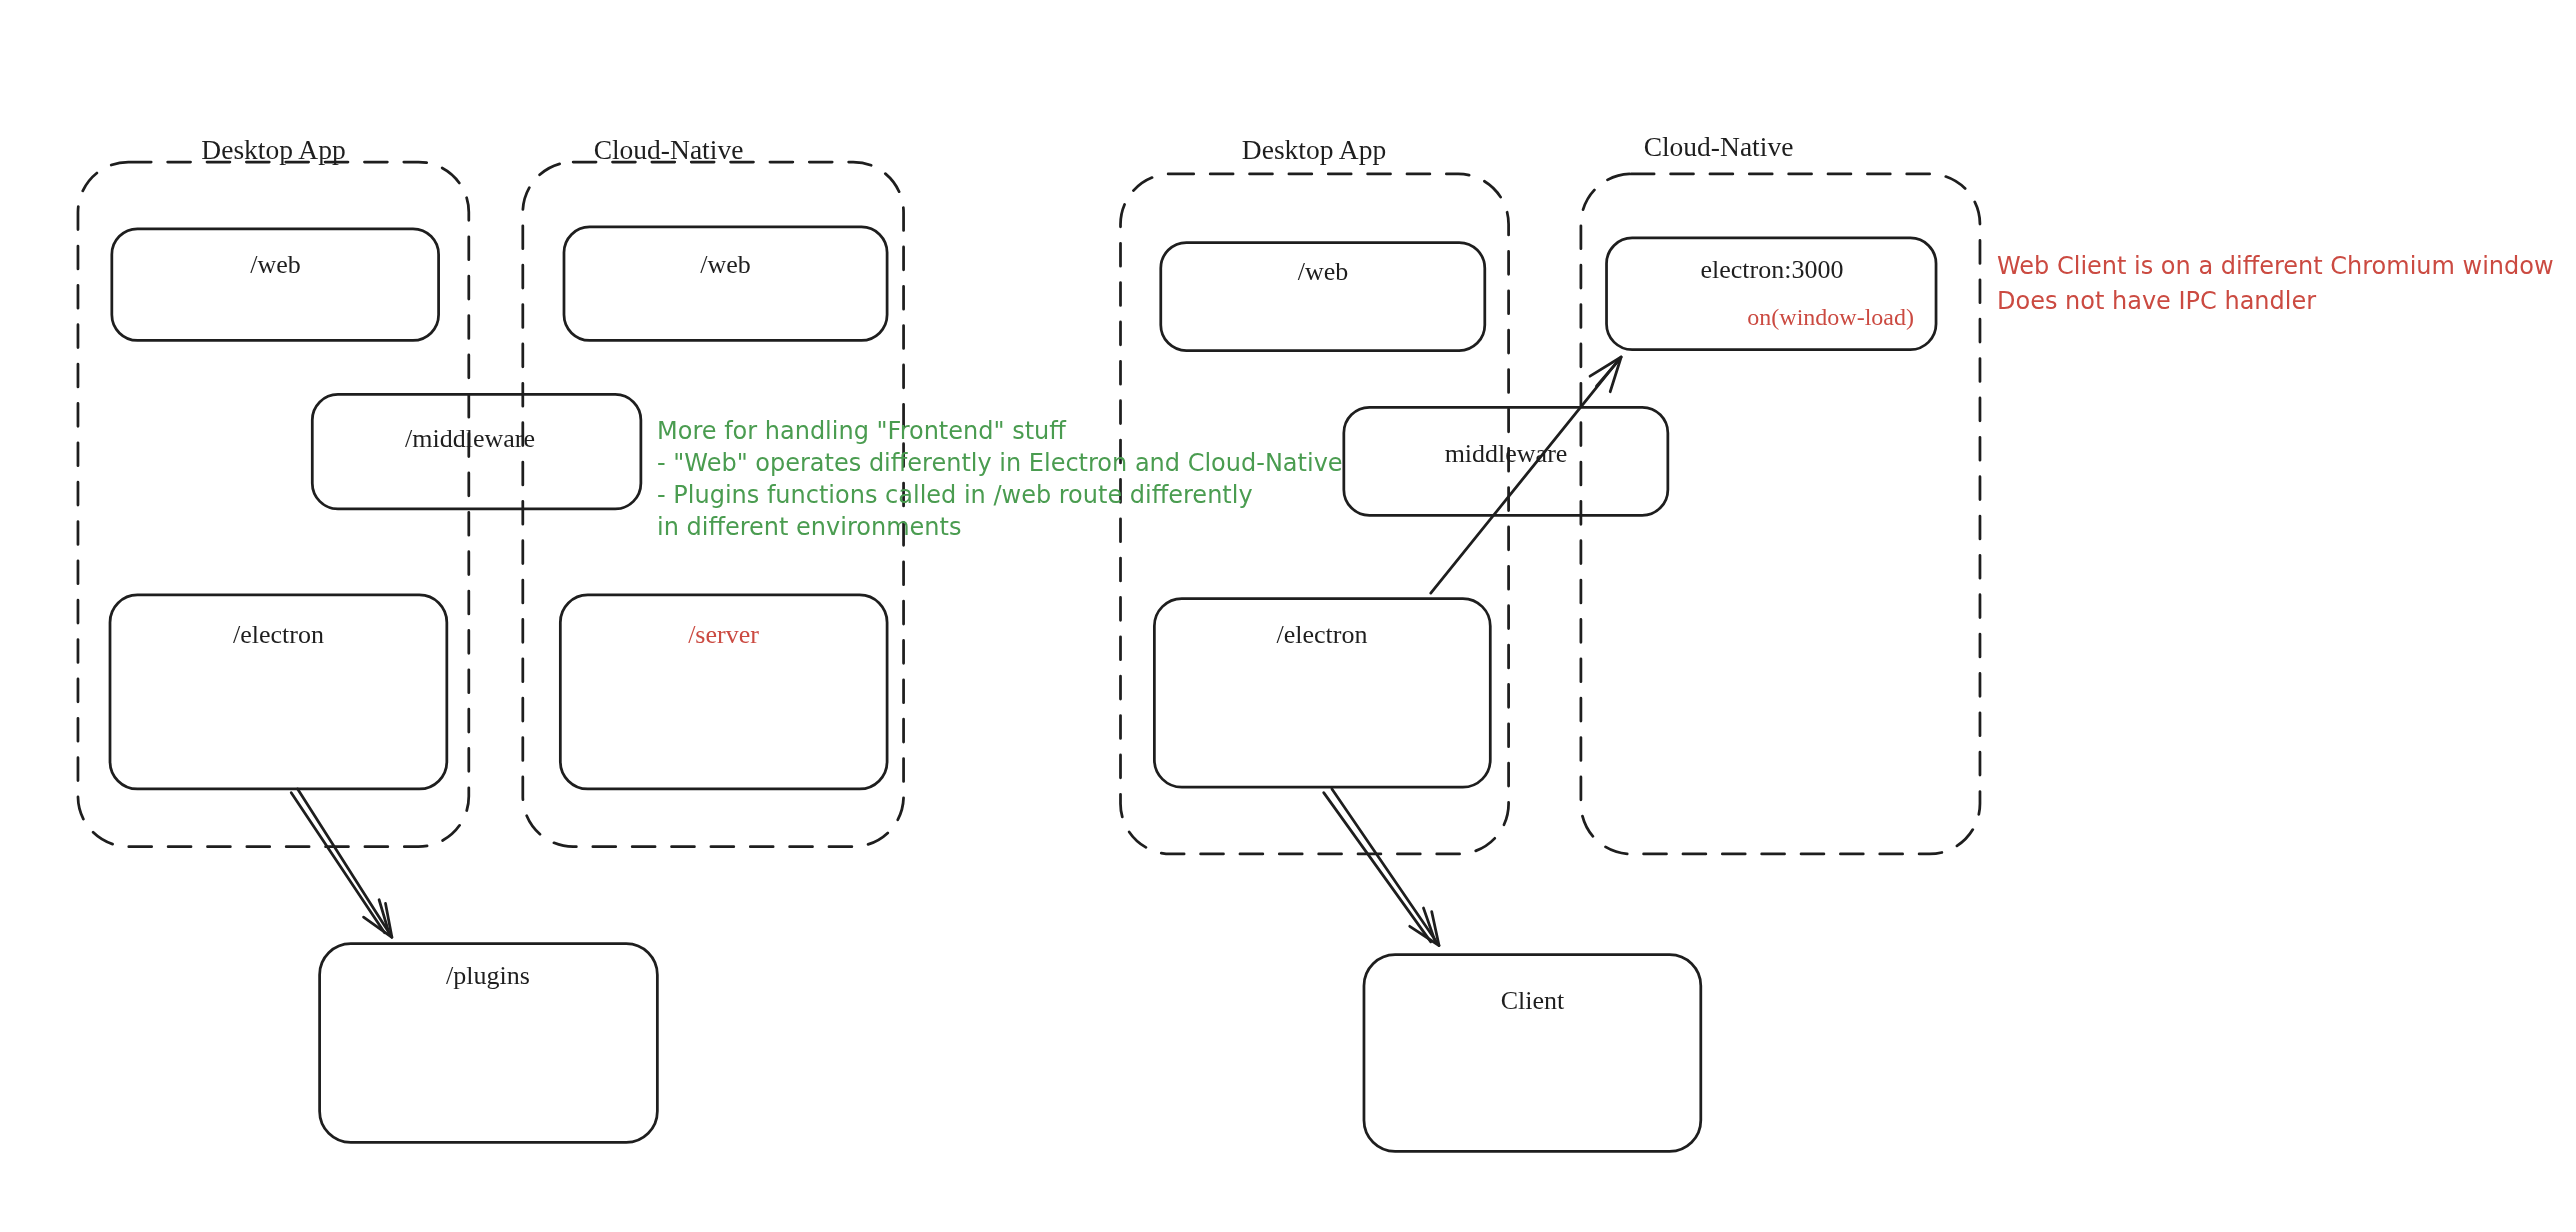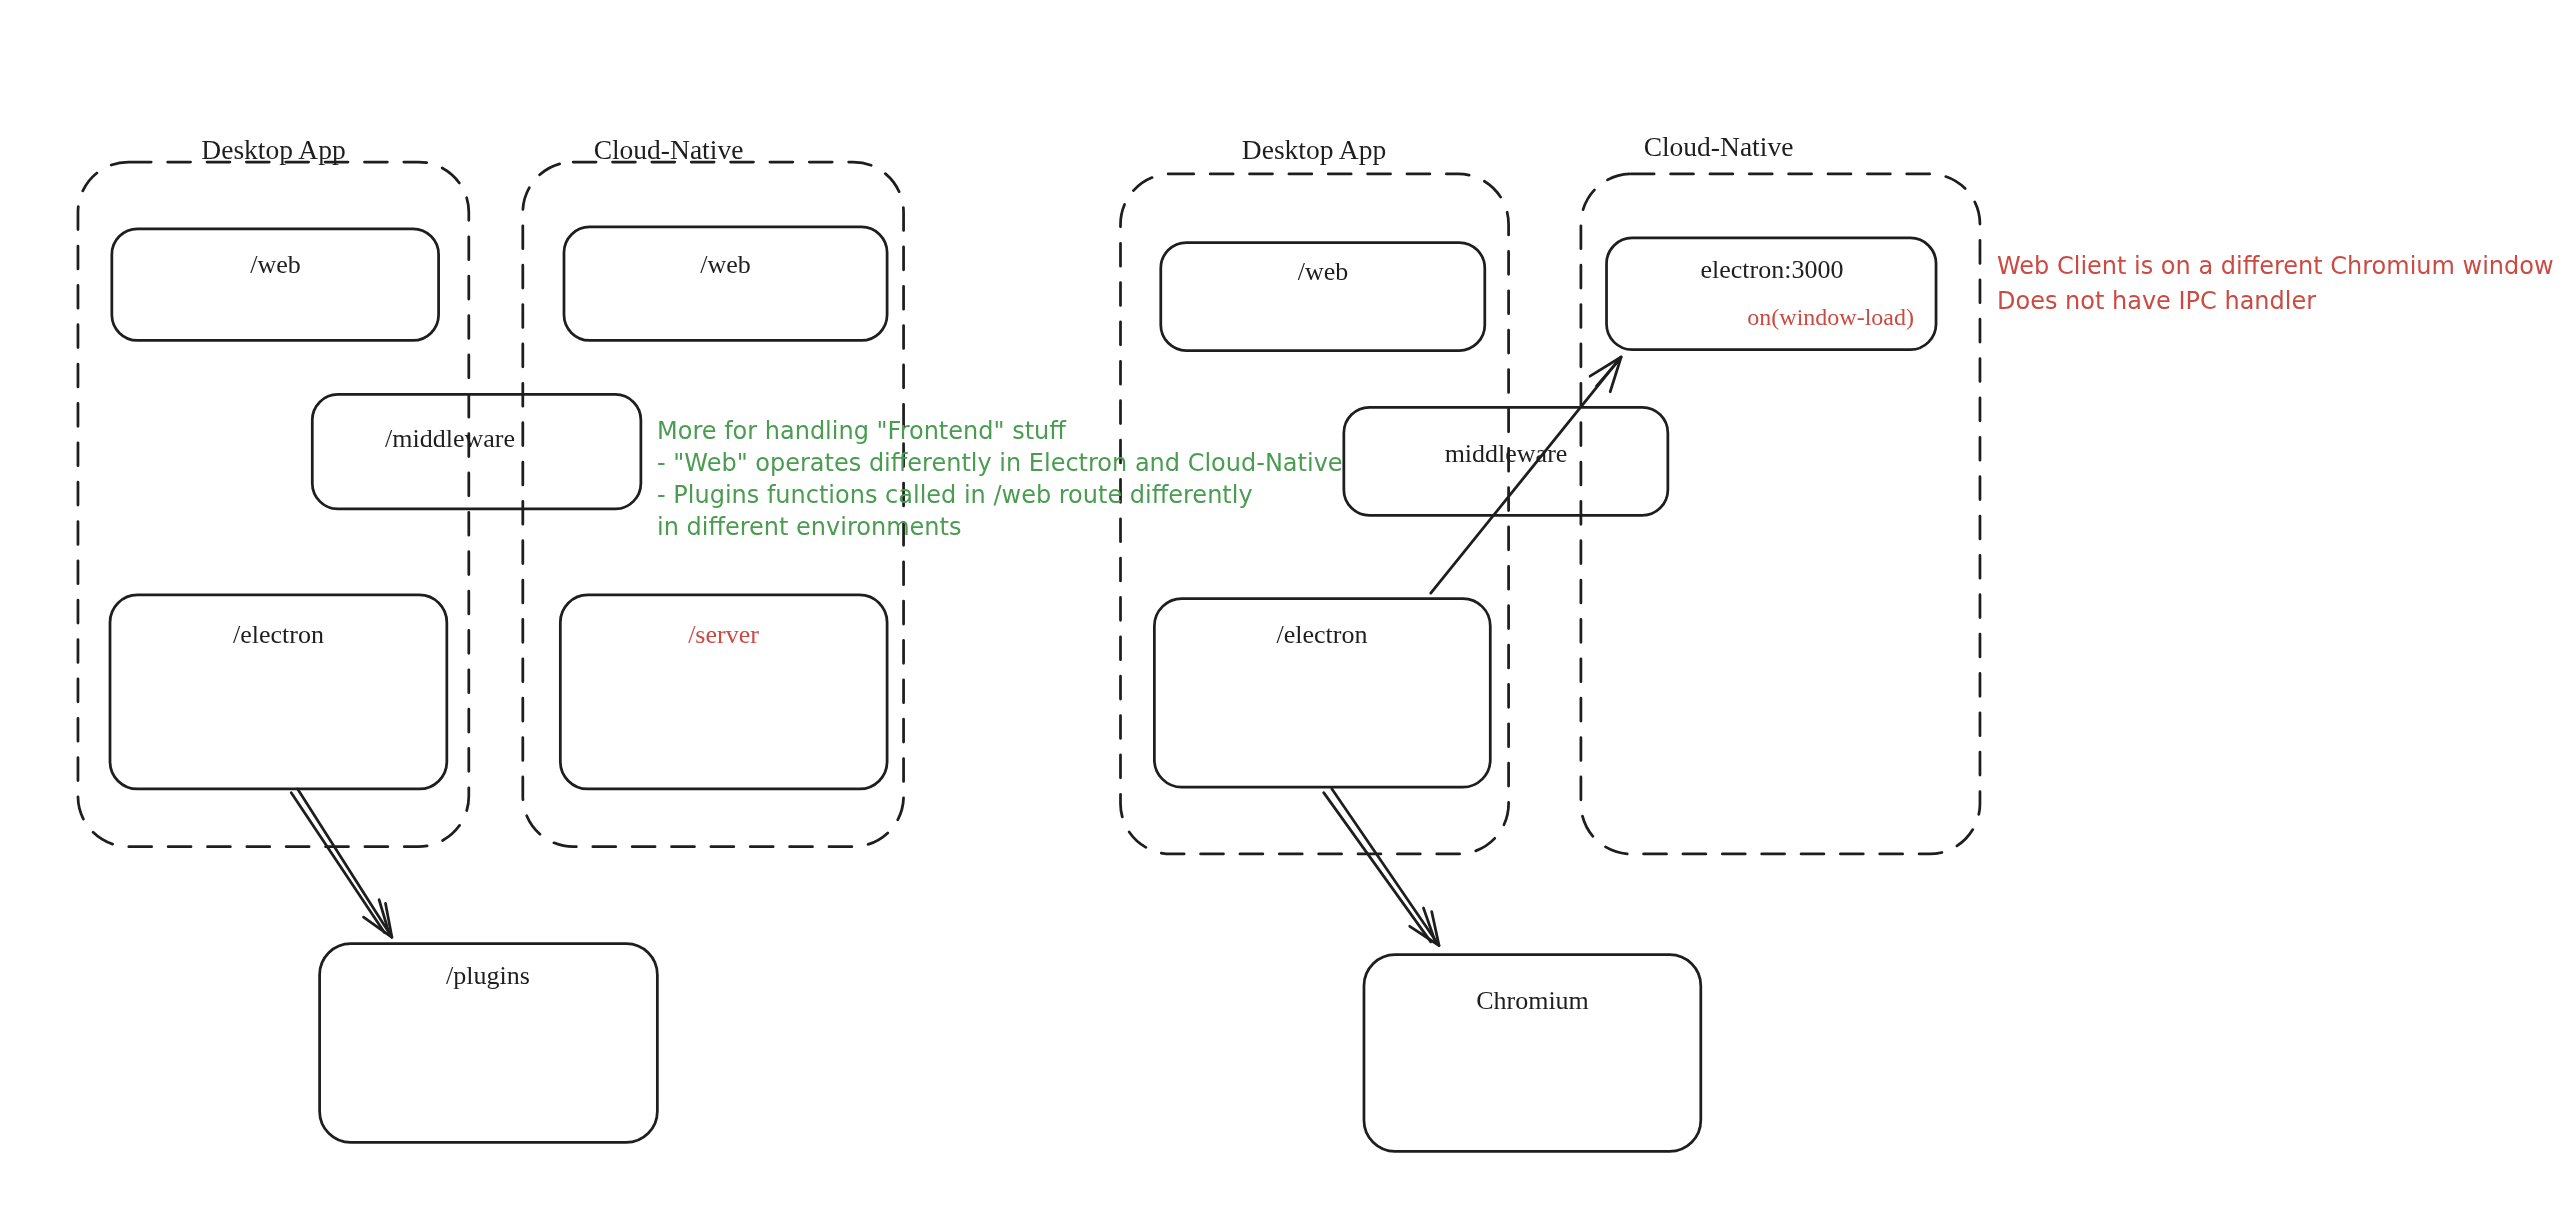--- a/index.html
+++ b/index.html
@@ -67,41 +67,41 @@
       <path d="M1564,996 L1572,1033 L1540,1012"></path>
       <path d="M1555,992 L1568,1029"></path>
     </g>
   </svg>
 
   <div class="txt title" style="left:78px;  top:134px; width:391px;">Desktop App</div>
   <div class="txt title" style="left:522px; top:134px; width:293px;">Cloud-Native</div>
 
   <div class="txt" style="left:112px; top:249px; width:327px;">/web</div>
   <div class="txt" style="left:564px; top:249px; width:323px;">/web</div>
-  <div class="txt" style="left:304px; top:423px; width:292px;">/middleware</div>
+  <div class="txt" style="left:324px; top:423px; width:292px;">/middleware</div>
   <div class="txt" style="left:110px; top:619px; width:337px;">/electron</div>
   <div class="txt red" style="left:560px; top:619px; width:327px;">/server</div>
   <div class="txt" style="left:319px; top:960px; width:338px;">/plugins</div>
 
   <div class="note green-note" style="left:657px; top:415px;">
     <span class="line">More for handling "Frontend" stuff</span>
     <span class="line">- "Web" operates differently in Electron and Cloud-Native</span>
     <span class="line">- Plugins functions called in /web route differently</span>
     <span class="line">in different environments</span>
   </div>
 
   <div class="txt title" style="left:1120px; top:134px; width:388px;">Desktop App</div>
   <div class="txt title" style="left:1581px; top:131px; width:275px;">Cloud-Native</div>
 
   <div class="txt" style="left:1161px; top:256px; width:324px;">/web</div>
   <div class="txt" style="left:1607px; top:254px; width:330px;">electron:3000</div>
   <div class="txt red sub-right" style="left:1607px; top:302px; width:330px;">on(window-load)</div>
   <div class="txt" style="left:1344px; top:438px; width:324px;">middleware</div>
   <div class="txt" style="left:1154px; top:619px; width:336px;">/electron</div>
-  <div class="txt" style="left:1364px; top:985px; width:337px;">Chromium</div>
+  <div class="txt" style="left:1364px; top:985px; width:337px;">Client</div>
 
   <div class="note red-note" style="left:1997px; top:249px;">
     <span class="line">Web Client is on a different Chromium window</span>
     <span class="line">Does not have IPC handler</span>
   </div>
 
 </div>
 
 
 </body></html>

